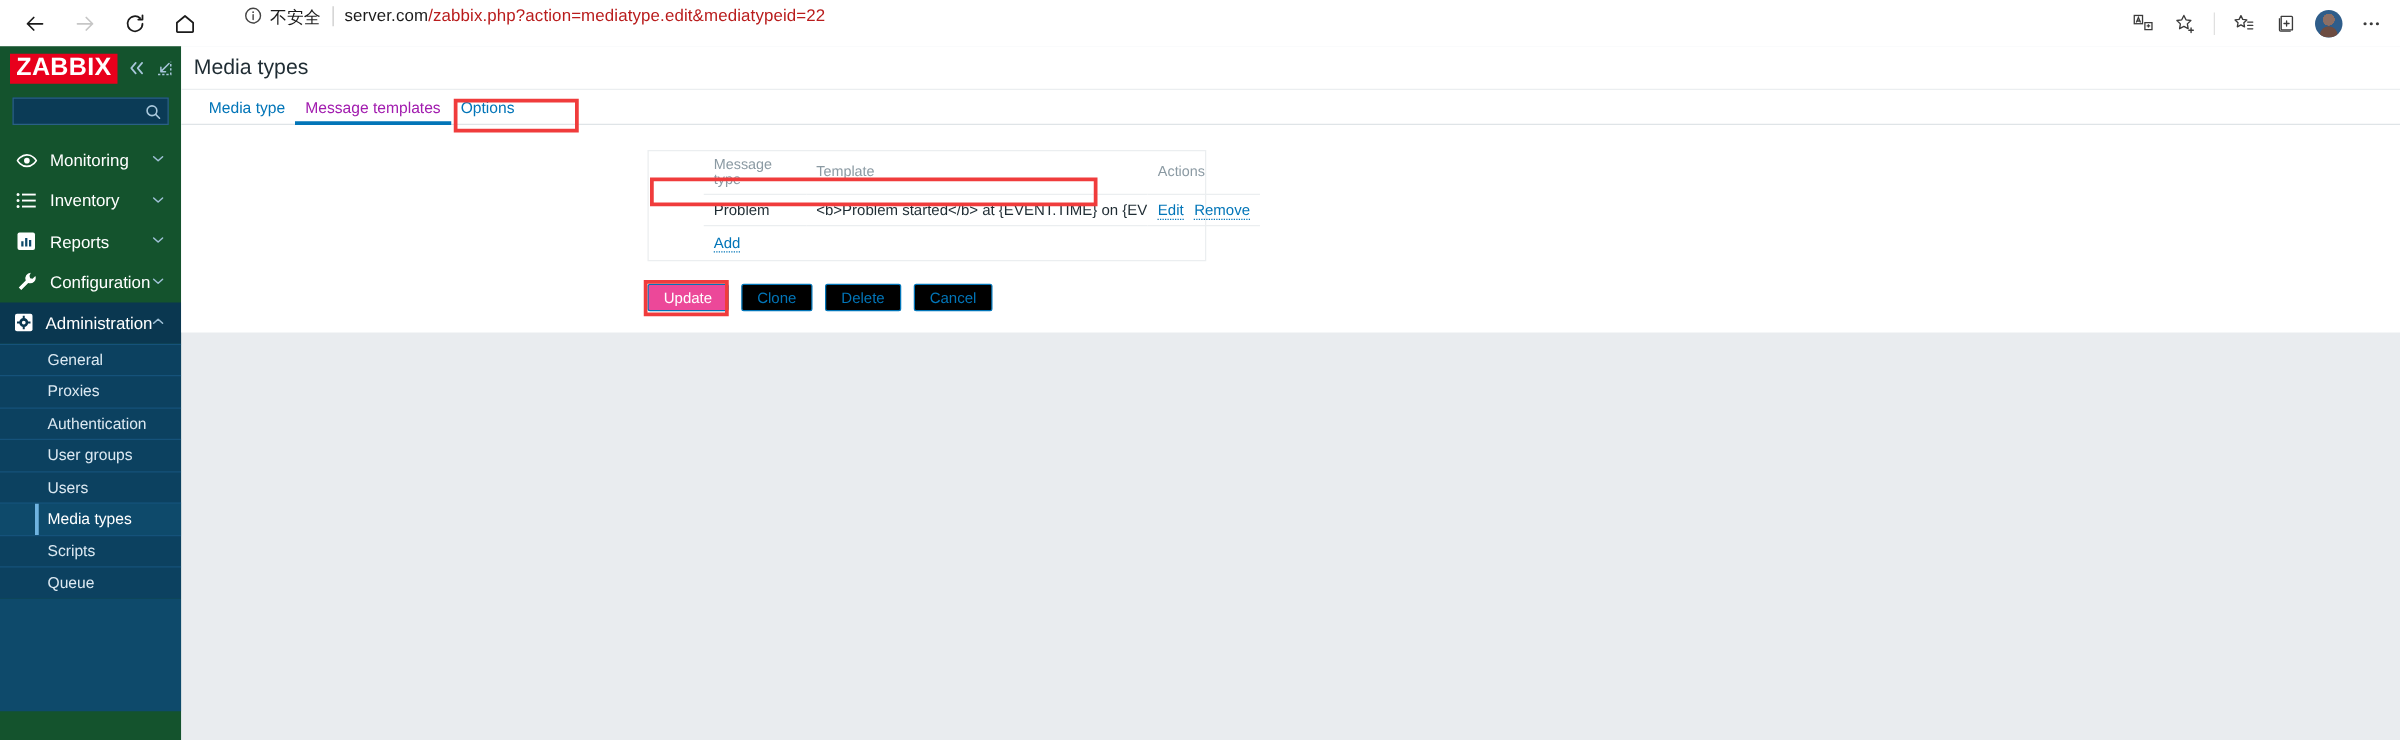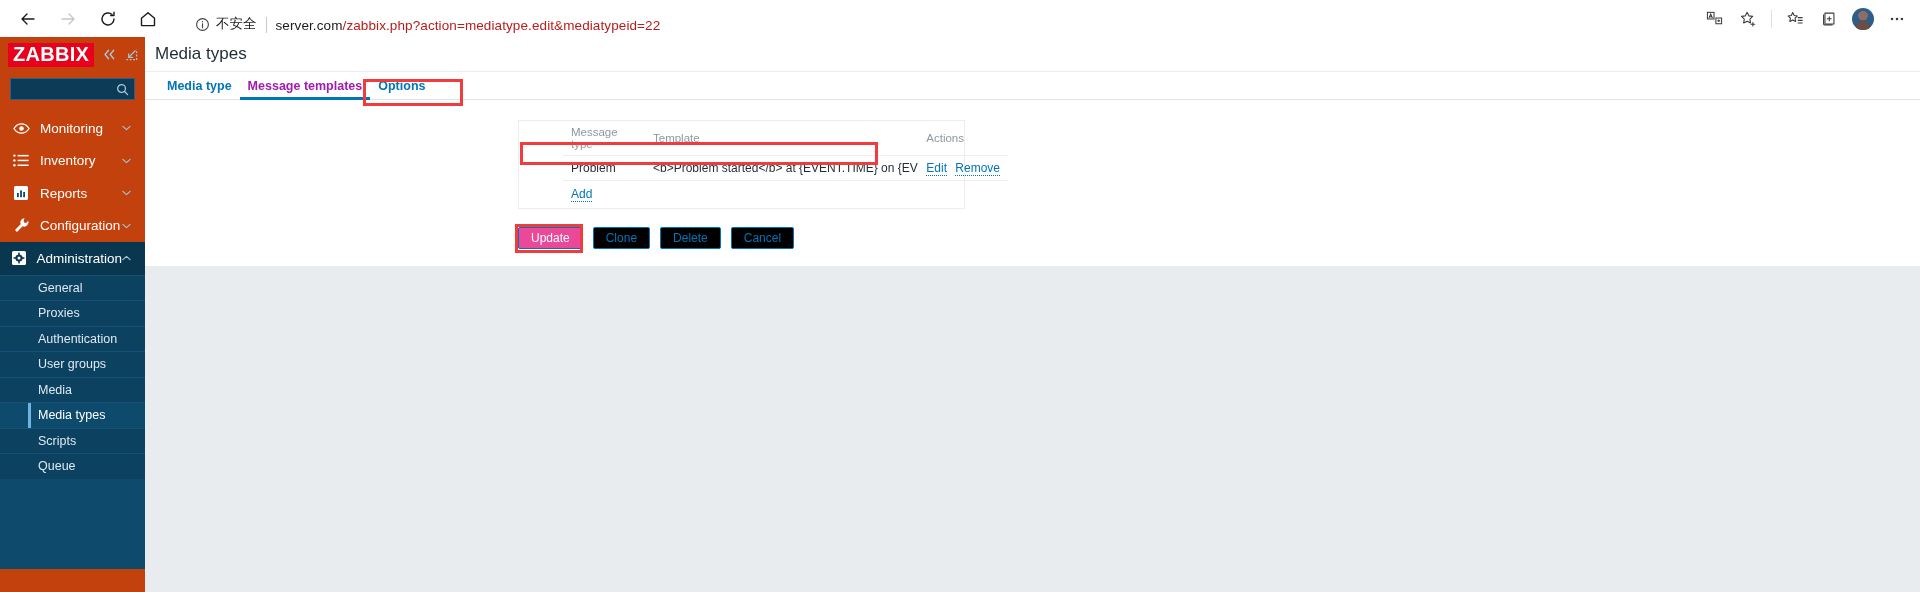--- a/index.html
+++ b/index.html
@@ -26,21 +26,21 @@
   }
   .nav-btn.disabled { color: #c6c6c6; }
   .nav-btn svg { display: block; }
 
   .addr-wrap {
     flex: 0 0 auto;
     margin-left: 12px;
     width: 1448px; height: 28px;
     background: #ffffff;
     border-radius: 14px;
-    display: flex; align-items: flex-end;
+    display: flex; align-items: flex-start;
     padding: 0 8px;
   }
   .addr-sep {
     width: 1px; height: 16px; background: #c9c9c9; margin: 0 9px;
   }
   .security-ico {
     width: 16px; height: 16px; margin-left: 6px; margin-right: 6px;
     display: flex; align-items: center; justify-content: center;
     color: #444;
   }
@@ -77,21 +77,21 @@
 
   
   .page {
     position: absolute; left: 0; top: 37px;
     width: 1920px; height: 555px;
     background: #e9ecef;
   }
   .sidebar {
     position: absolute; left: 0; top: 0;
     width: 145px; height: 555px;
-    background: #c2410c;
+    background: #14532d;
   }
   .sb-top {
     height: 35px; display: flex; align-items: center;
     padding-left: 8px; gap: 8px;
   }
   .logo {
     background: #e8001c; color: #ffffff;
     font-size: 20px; font-weight: 700; letter-spacing: 0.3px;
     padding: 1px 5px 2px 5px; line-height: 1.05;
     font-family: "Liberation Sans", sans-serif;
@@ -160,21 +160,20 @@
 
   .tabs {
     display: flex; align-items: flex-end;
     padding-left: 14px; height: 28px;
     border-bottom: 1px solid #dfe4e7;
   }
   .tab {
     font-size: 12.5px; color: #0275b8;
     padding: 0 8px 6px 8px; position: relative;
     white-space: nowrap;
-    font-weight: bold;
   }
   .tab.active { color: #a21caf; }
   .tab.active::after {
     content: ""; position: absolute; left: 0; right: 0; bottom: -1px;
     height: 3px; background: #0275b8;
   }
 
   
   .annot {
     position: absolute;
@@ -428,21 +427,21 @@
         <div class="sb-subitem">
           <span>Proxies</span>
         </div>
         <div class="sb-subitem">
           <span>Authentication</span>
         </div>
         <div class="sb-subitem">
           <span>User groups</span>
         </div>
         <div class="sb-subitem">
-          <span>Media</span>
+          <span>Users</span>
         </div>
         <div class="sb-subitem selected">
           <span>Media types</span>
         </div>
         <div class="sb-subitem">
           <span>Scripts</span>
         </div>
         <div class="sb-subitem">
           <span>Queue</span>
         </div>

